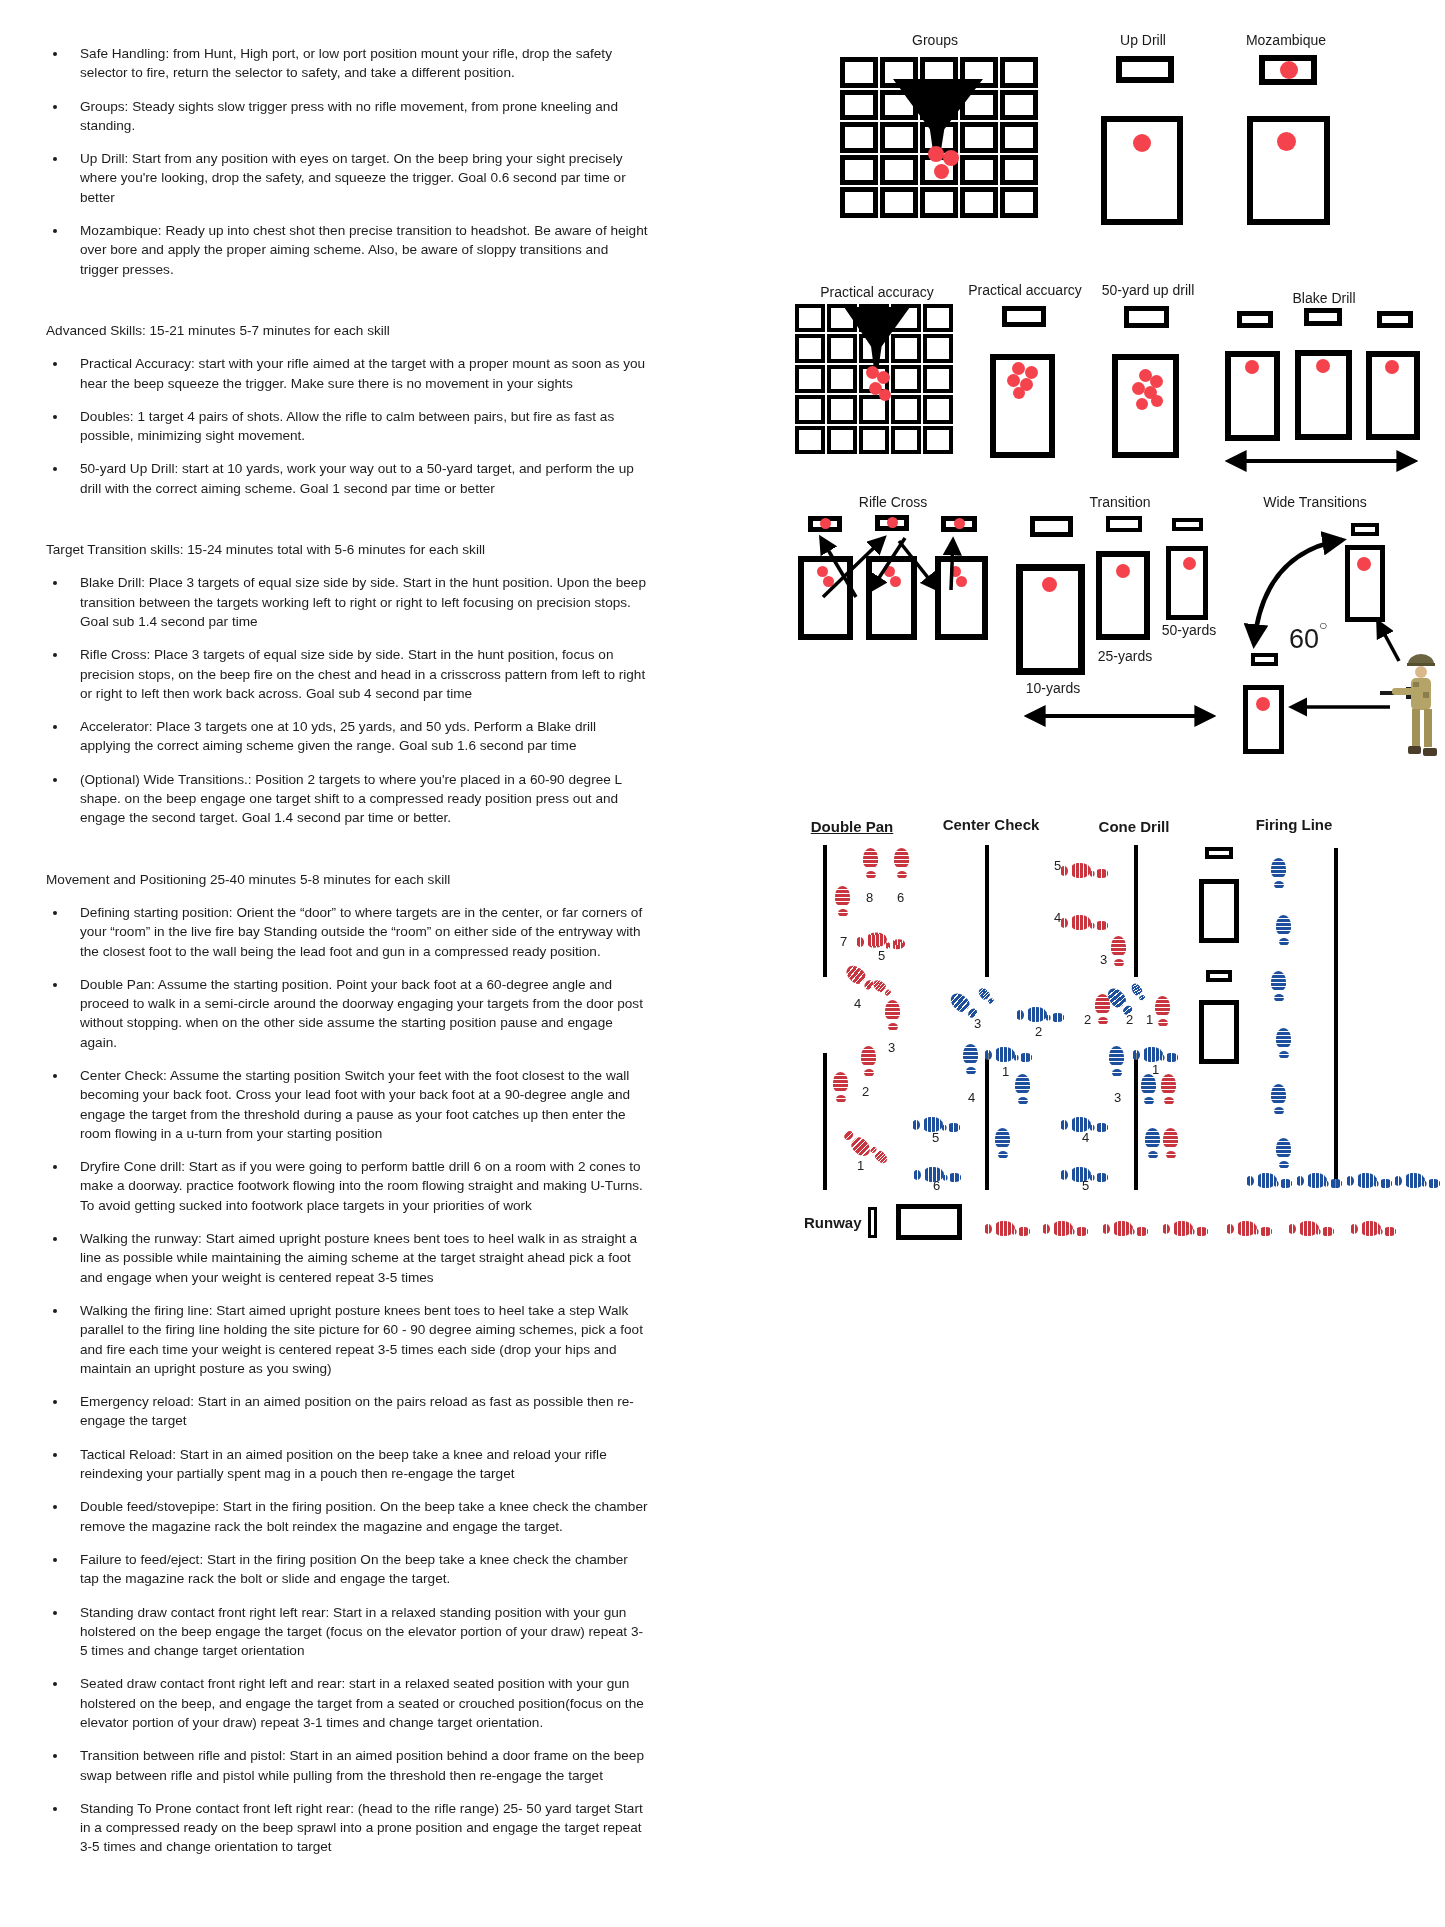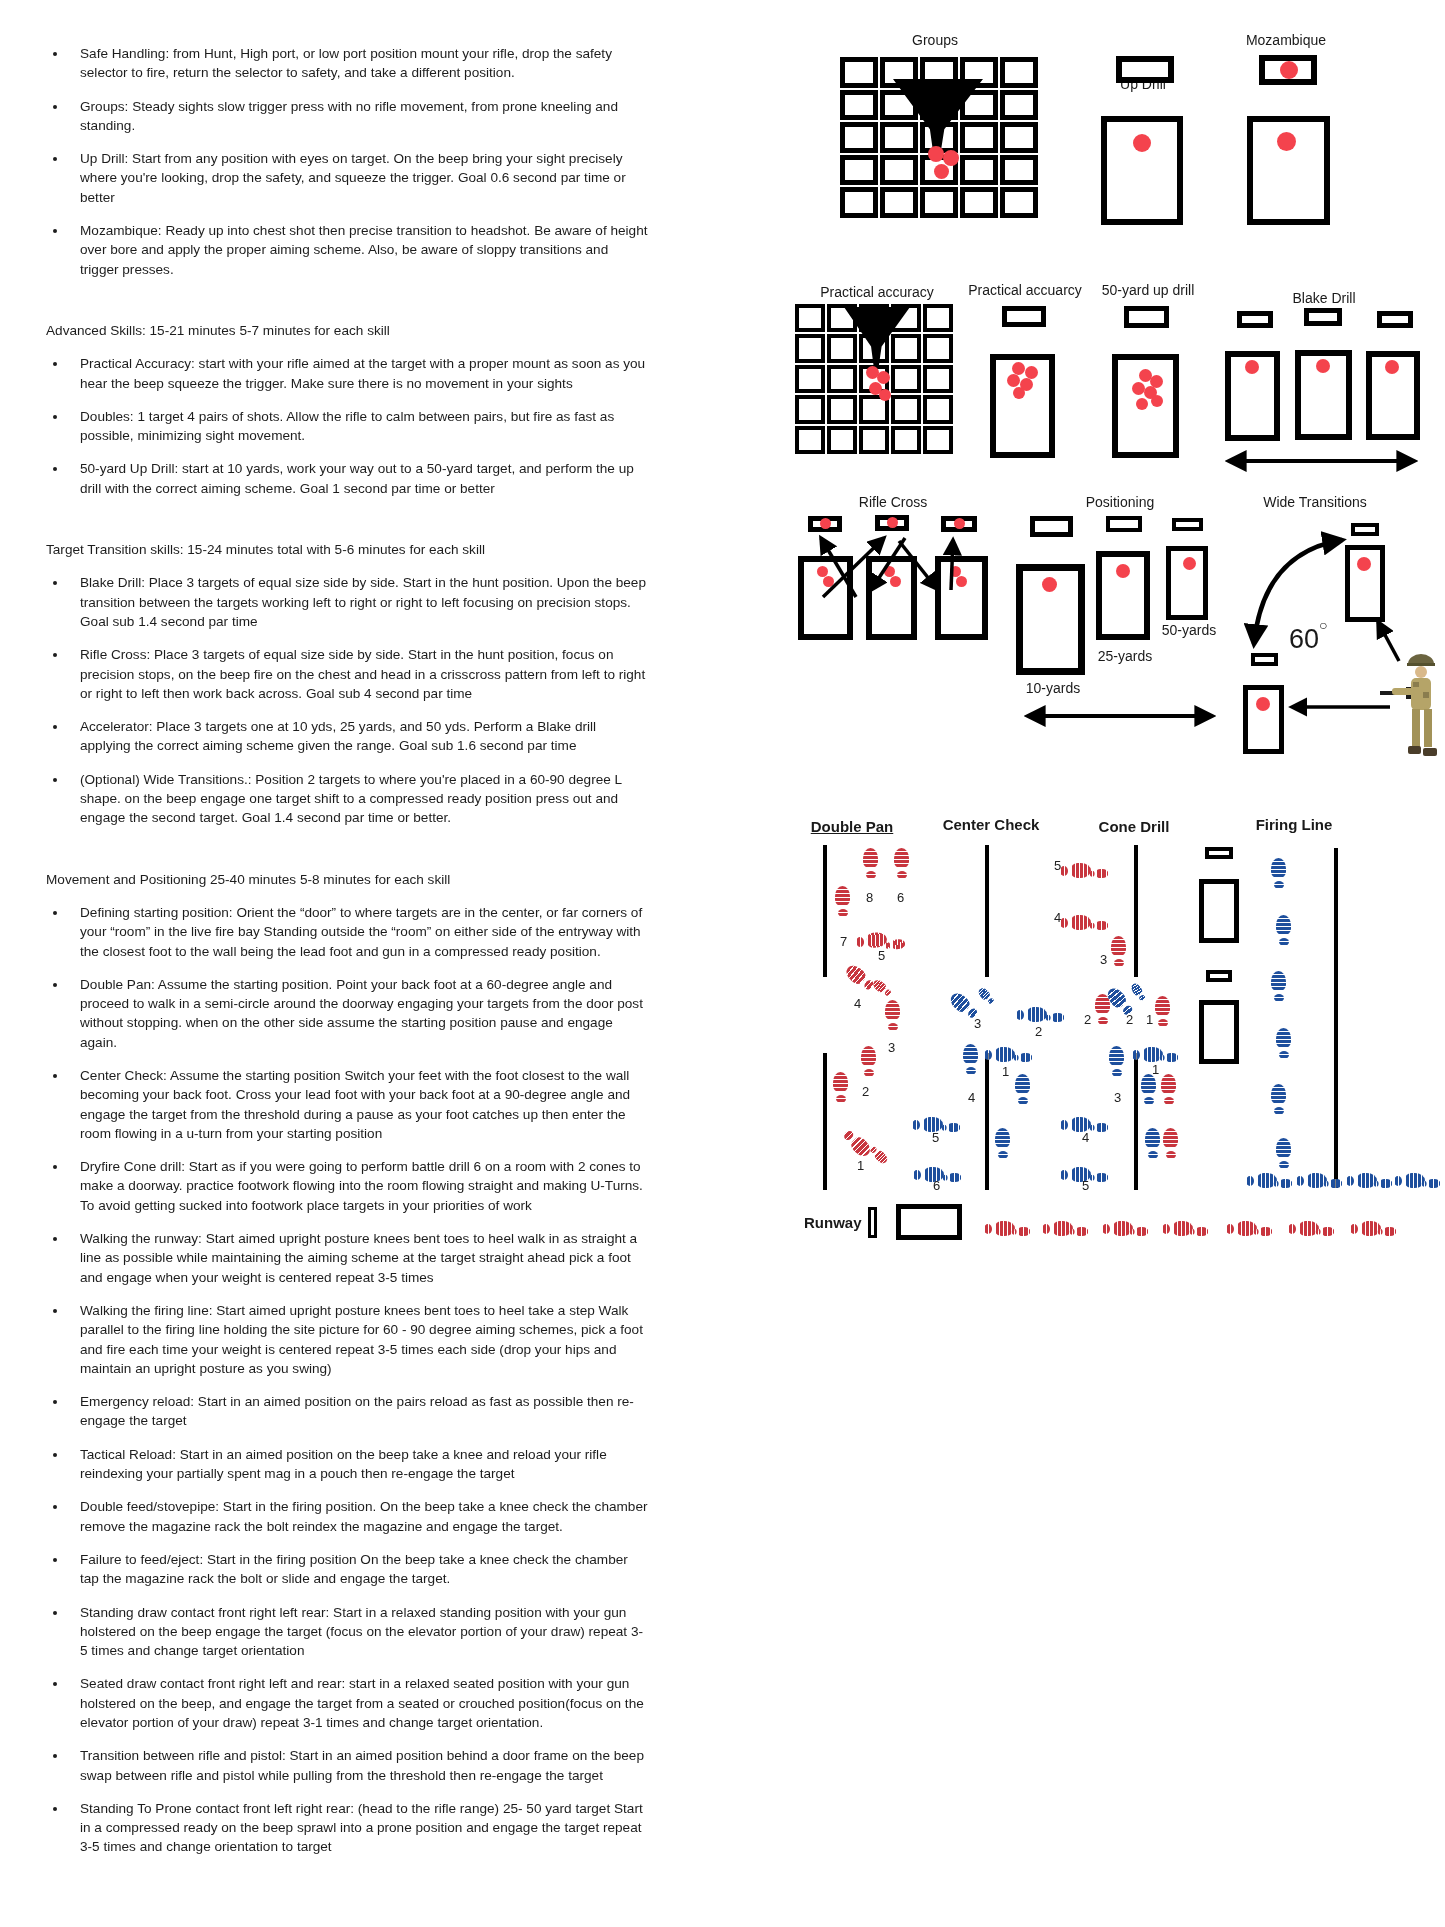--- a/index.html
+++ b/index.html
@@ -126,21 +126,21 @@
         <div class="cell"></div>
         <div class="cell"></div>
         <div class="cell"></div>
         <div class="cell"></div>
       </div>
     <div class="tri" style="left:893px;top:79px;width:90px;height:76px;"></div>
     <div class="rdot" style="left:928px;top:146px;width:16px;height:16px;"></div>
     <div class="rdot" style="left:943px;top:150px;width:16px;height:16px;"></div>
     <div class="rdot" style="left:934px;top:164px;width:15px;height:15px;"></div>
 
-    <div class="dlabel" style="left:1143px;top:32px;margin-top:44px;">Up Drill</div>
+    <div class="dlabel" style="left:1143px;top:32px;">Up Drill</div>
     <div class="bar" style="left:1116px;top:56px;width:58px;height:27px;border-width:6px;"></div>
     <div class="tgt" style="left:1101px;top:116px;width:82px;height:109px;"></div>
     <div class="rdot" style="left:1133px;top:134px;width:18px;height:18px;"></div>
 
     <div class="dlabel" style="left:1286px;top:32px;">Mozambique</div>
     <div class="bar" style="left:1259px;top:55px;width:58px;height:30px;border-width:6px;"></div>
     <div class="rdot" style="left:1280px;top:61px;width:18px;height:18px;"></div>
     <div class="tgt" style="left:1247px;top:116px;width:83px;height:109px;"></div>
     <div class="rdot" style="left:1277px;top:132px;width:19px;height:19px;"></div>
 
@@ -218,21 +218,21 @@
     <div class="tgt" style="left:798px;top:556px;width:55px;height:84px;"></div>
     <div class="tgt" style="left:866px;top:556px;width:51px;height:84px;"></div>
     <div class="tgt" style="left:935px;top:556px;width:53px;height:84px;"></div>
     <div class="rdot" style="left:817px;top:566px;width:11px;height:11px;"></div>
     <div class="rdot" style="left:823px;top:576px;width:11px;height:11px;"></div>
     <div class="rdot" style="left:884px;top:566px;width:11px;height:11px;"></div>
     <div class="rdot" style="left:890px;top:576px;width:11px;height:11px;"></div>
     <div class="rdot" style="left:950px;top:566px;width:11px;height:11px;"></div>
     <div class="rdot" style="left:956px;top:576px;width:11px;height:11px;"></div>
 
-    <div class="dlabel" style="left:1120px;top:494px;">Positioning</div>
+    <div class="dlabel" style="left:1120px;top:494px;">Transition</div>
     <div class="bar" style="left:1030px;top:516px;width:43px;height:21px;"></div>
     <div class="bar" style="left:1106px;top:516px;width:36px;height:16px;border-width:4px;"></div>
     <div class="bar" style="left:1172px;top:518px;width:31px;height:13px;border-width:4px;"></div>
     <div class="tgt" style="left:1016px;top:564px;width:69px;height:111px;border-width:7px;"></div>
     <div class="tgt" style="left:1096px;top:551px;width:54px;height:89px;"></div>
     <div class="tgt" style="left:1166px;top:546px;width:42px;height:74px;border-width:5px;"></div>
     <div class="rdot" style="left:1042px;top:577px;width:15px;height:15px;"></div>
     <div class="rdot" style="left:1116px;top:564px;width:14px;height:14px;"></div>
     <div class="rdot" style="left:1183px;top:557px;width:13px;height:13px;"></div>
     <div class="dlabel" style="left:1053px;top:680px;">10-yards</div>

